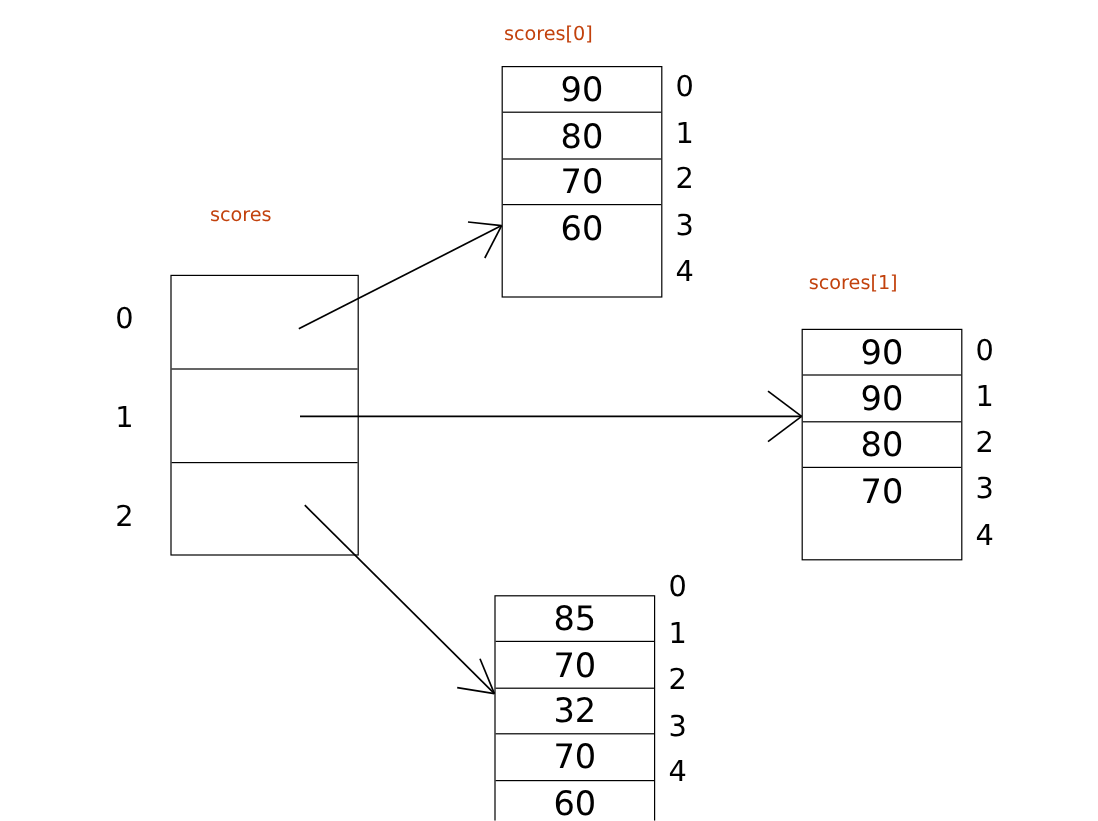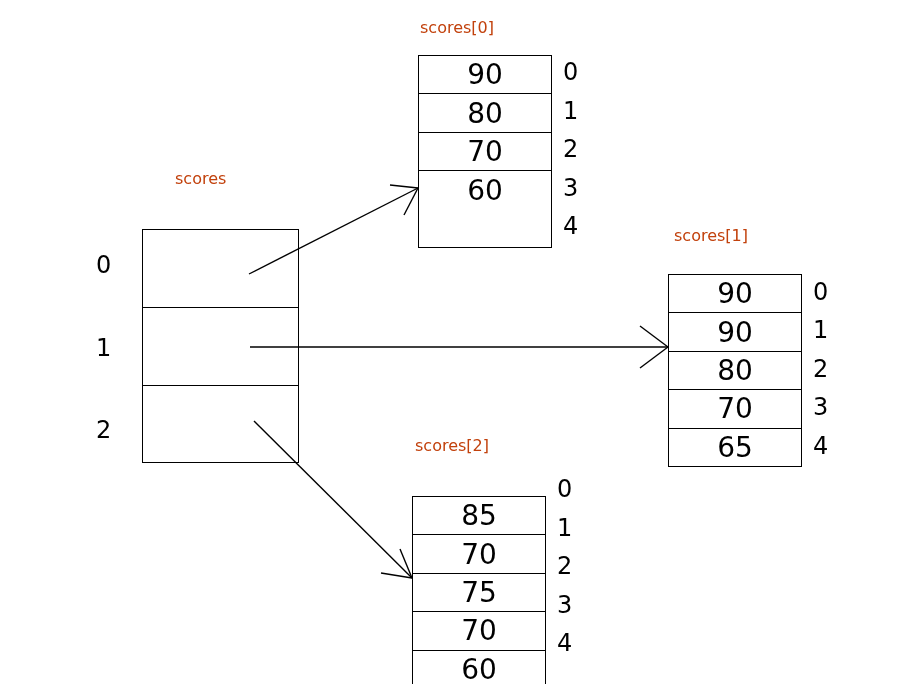--- a/index.html
+++ b/index.html
@@ -167,37 +167,35 @@
     <div class="index-label" style="left:563px; top:214px;">4</div>
   </div>
 
   <div class="array-title" id="scores1-title">scores[1]</div>
 
   <div class="array-box" id="scores1-box">
     <div class="cell">90</div>
     <div class="cell">90</div>
     <div class="cell">80</div>
     <div class="cell">70</div>
-    <div class="cell">65</div>
   </div>
 
   <div class="index-col">
     <div class="index-label" style="left:813px; top:280px;">0</div>
     <div class="index-label" style="left:813px; top:318px;">1</div>
     <div class="index-label" style="left:813px; top:357px;">2</div>
     <div class="index-label" style="left:813px; top:395px;">3</div>
     <div class="index-label" style="left:813px; top:434px;">4</div>
   </div>
 
-  <div class="array-title" id="scores2-title">scores[2]</div>
 
   <div class="array-box" id="scores2-box">
     <div class="cell">85</div>
     <div class="cell">70</div>
-    <div class="cell">75</div>
+    <div class="cell">32</div>
     <div class="cell">70</div>
     <div class="cell">60</div>
   </div>
 
   <div class="index-col">
     <div class="index-label" style="left:557px; top:477px;">0</div>
     <div class="index-label" style="left:557px; top:516px;">1</div>
     <div class="index-label" style="left:557px; top:554px;">2</div>
     <div class="index-label" style="left:557px; top:593px;">3</div>
     <div class="index-label" style="left:557px; top:631px;">4</div>

